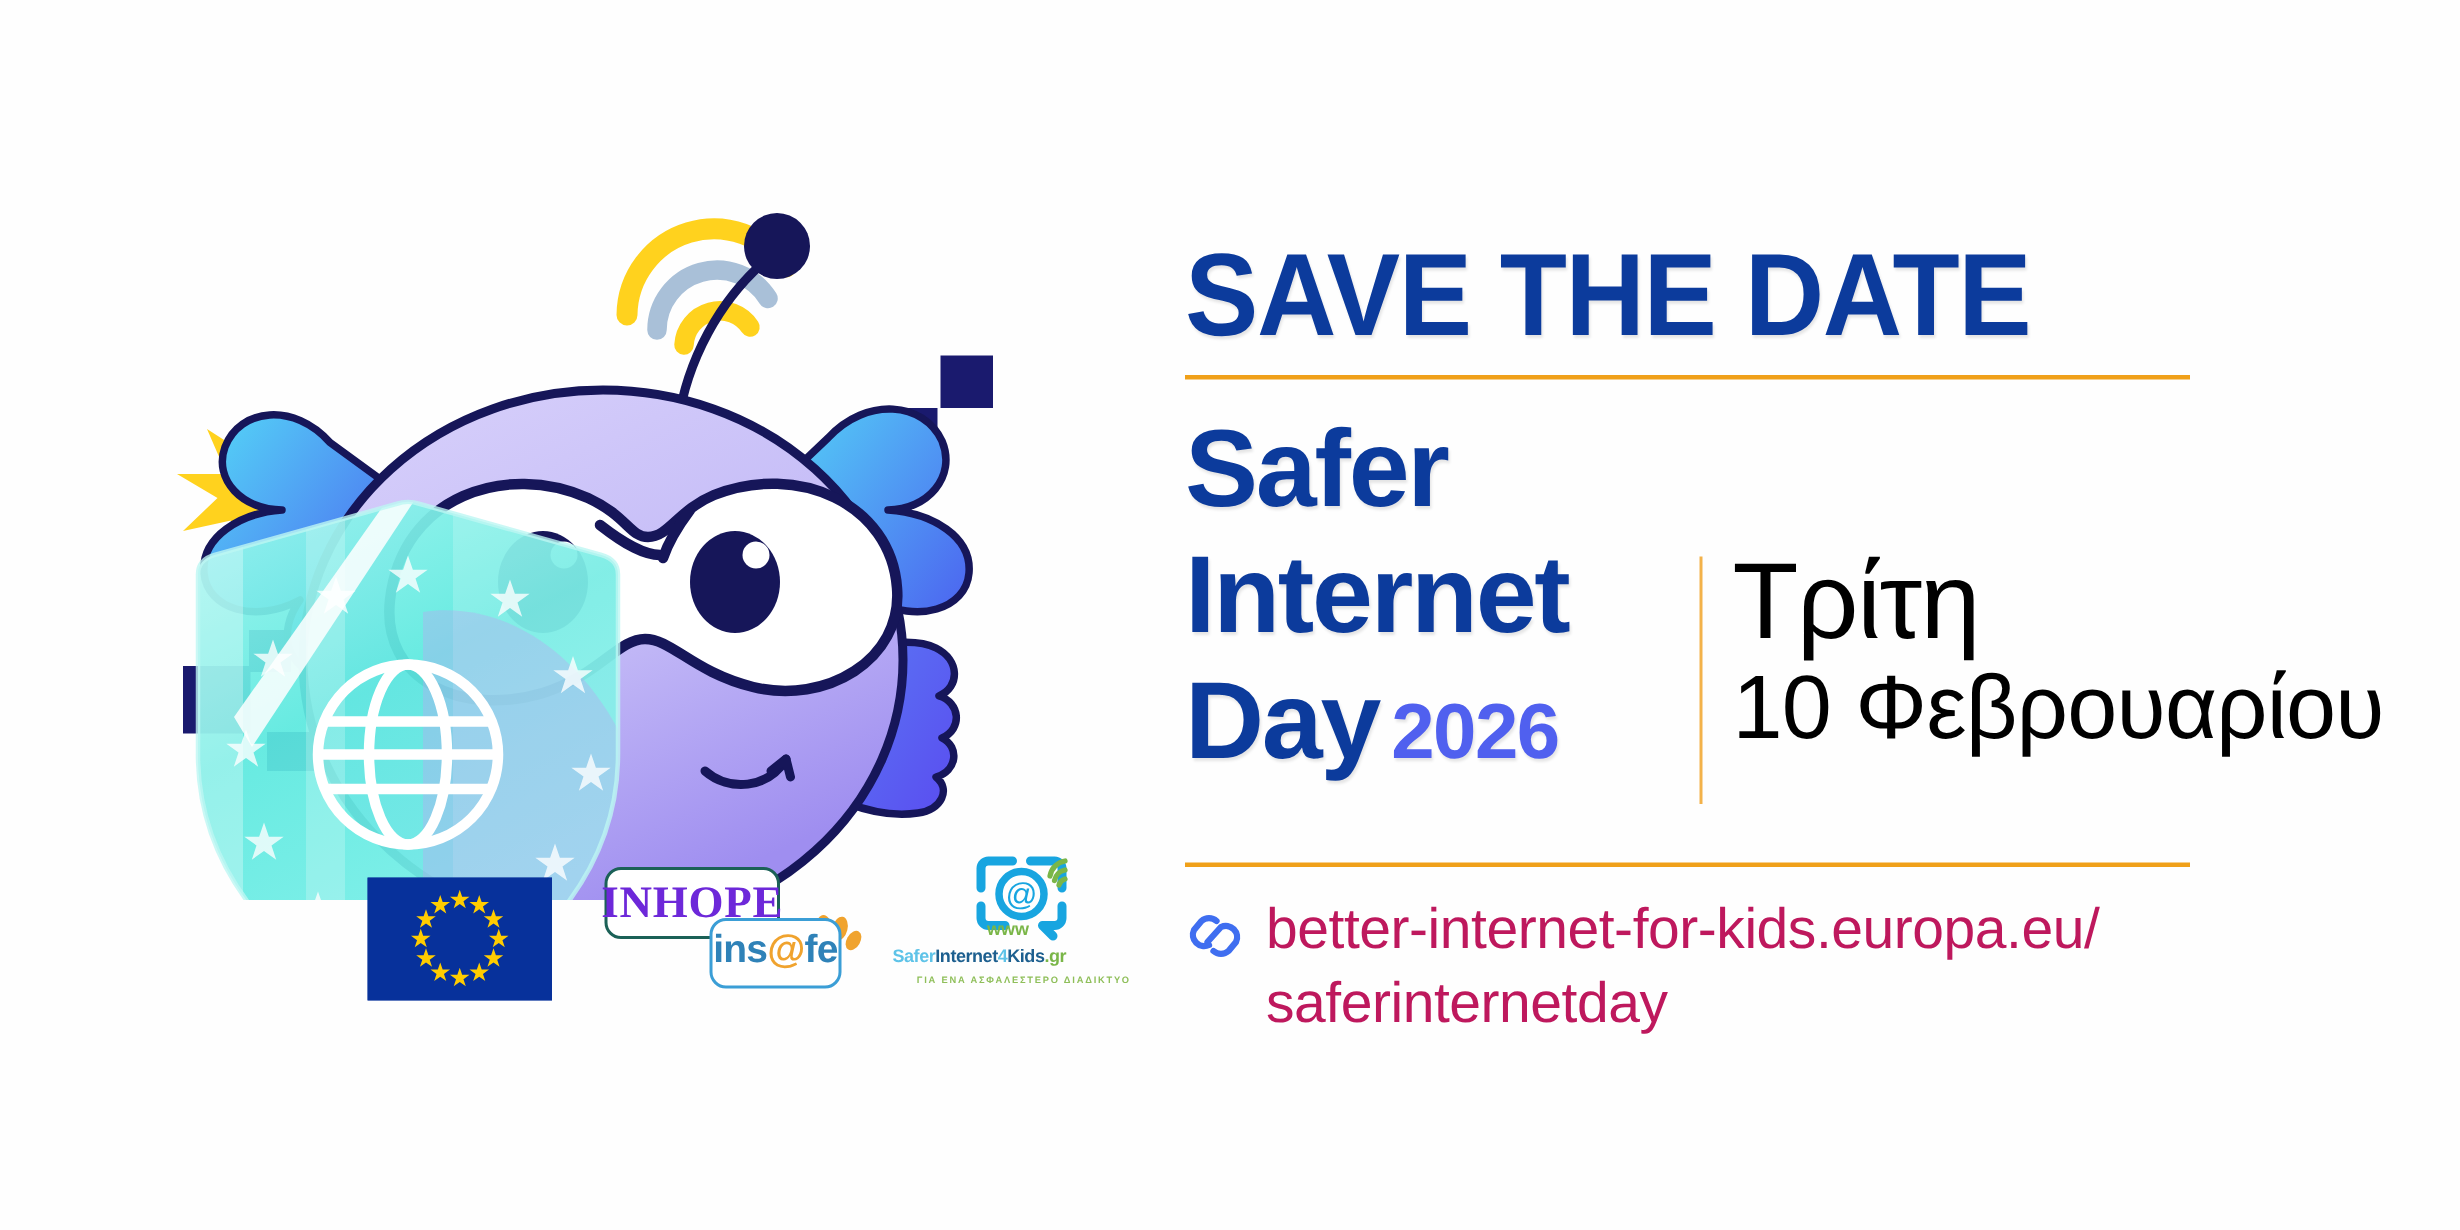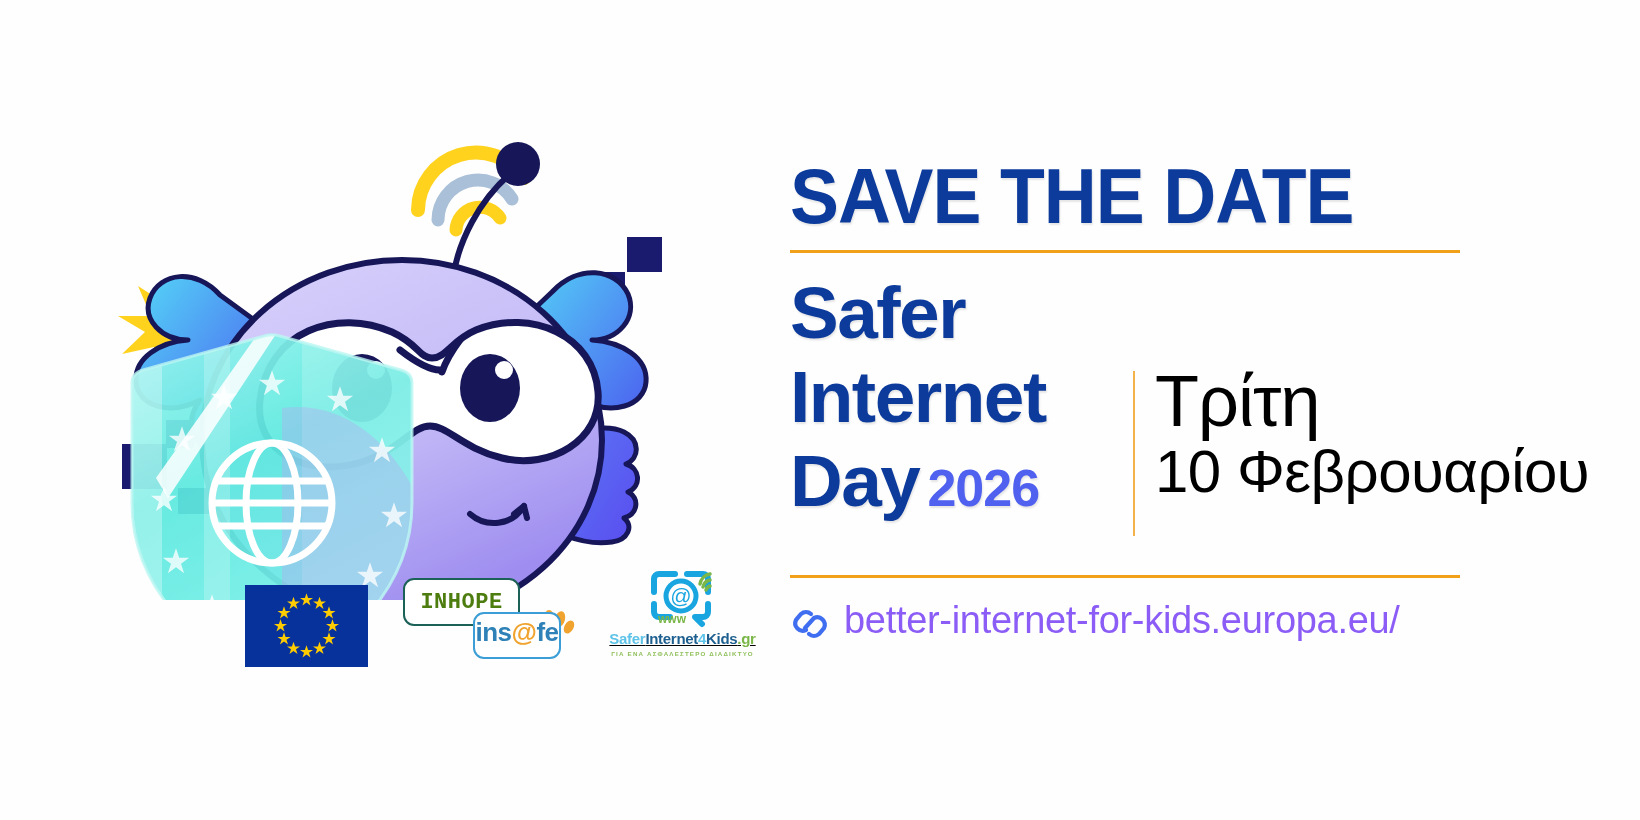--- a/index.html
+++ b/index.html
@@ -42,25 +42,25 @@
   
   #inhope-logo {
     left:163px; top:10px;
     width:117px; height:48px;
     border:2.2px solid #1b6157;
     border-radius:11px;
     background:#ffffff;
     display:flex; align-items:center; justify-content:center;
   }
   #inhope-logo .txt {
-    font-family:Liberation Mono, monospace;
+    font-family:Liberation Serif, serif;
     font-weight:bold;
-    font-size:22px;
+    font-size:30px;
     letter-spacing:0.5px;
-    color:#4d7c0f;
+    color:#6d28d9;
   }
 
   
   #insafe-logo {
     left:233px; top:44px;
     width:88px; height:47px;
     border:2.2px solid #3b9ed6;
     border-radius:11px;
     background:#ffffff;
     display:flex; align-items:flex-start; justify-content:center;
@@ -71,24 +71,23 @@
     position:relative; top:3px;
   }
   #insafe-logo .at { color:#f0a32e; }
   #insafe-paw { position:absolute; left:291px; top:42px; }
 
   
   #si4k-logo { left:355px; top:0px; width:175px; height:100px; }
   #si4k-icon { position:absolute; left:45px; top:0px; }
   #si4k-word {
     position:absolute; left:0px; top:62px;
-    width:175px; text-align:center;
-    font-size:15px; font-weight:600; white-space:nowrap;
+    width:175px; 
+    font-size:12px; font-weight:600; white-space:nowrap;
     letter-spacing:-0.3px;
-    text-decoration:underline;
   }
   #si4k-word .c-light { color:#5ec3e8; }
   #si4k-word .c-dark  { color:#1d5f8f; }
   #si4k-word .c-green { color:#7ab648; }
   #si4k-sub {
     position:absolute; left:0px; top:82px;
     width:175px; text-align:center;
     font-size:6.2px; font-weight:bold; letter-spacing:1.2px;
     color:#8fbf5a; white-space:nowrap;
   }
@@ -142,21 +141,21 @@
   #date-weekday { font-size:72px; line-height:80px; letter-spacing:-1px; }
   #date-day     { font-size:60px; line-height:62px; letter-spacing:-0.5px; white-space:nowrap; }
 
   #url-row {
     position:absolute; left:0px; top:580px;
     display:flex; align-items:flex-start; gap:14px;
   }
   #link-icon { flex:0 0 auto; margin-top:9px; }
   #url-text {
     font-size:38px; line-height:49px;
-    color:#8b5cf6; letter-spacing:-0.3px;
+    color:#be185d; letter-spacing:-0.3px;
   }
 </style>
 </head>
 <body>
 
 <div id="poster">
 
   <div id="mascot-area">
 
     <svg id="mascot-svg" width="640" height="560" viewBox="0 0 640 560">
@@ -424,17 +423,18 @@
 
     <div id="url-row">
       <svg id="link-icon" width="40" height="36" viewBox="0 0 40 36">
         <g fill="none" stroke="#3f6ef0" stroke-width="4.2" stroke-linecap="round">
           <path d="M15,23 L24,13 A7.5,7.5 0 0 1 34,23 L29,29 A7.5,7.5 0 0 1 19,29"></path>
           <path d="M21,9 A7.5,7.5 0 0 0 11,9 L6,15 A7.5,7.5 0 0 0 16,25"></path>
         </g>
       </svg>
       <div id="url-text">
         <div>better-internet-for-kids.europa.eu/</div>
+        <div>saferinternetday</div>
       </div>
     </div>
 
   </div>
 </div>
 
 </body></html>

